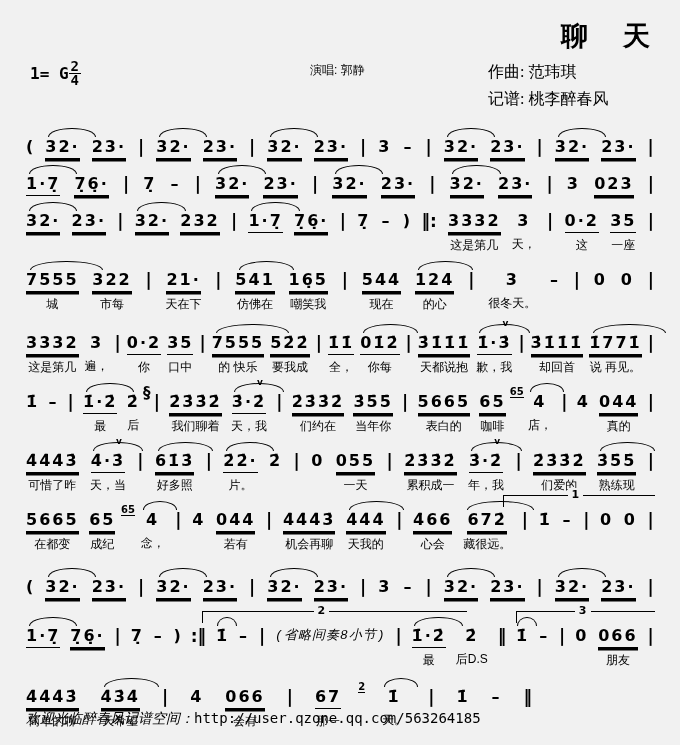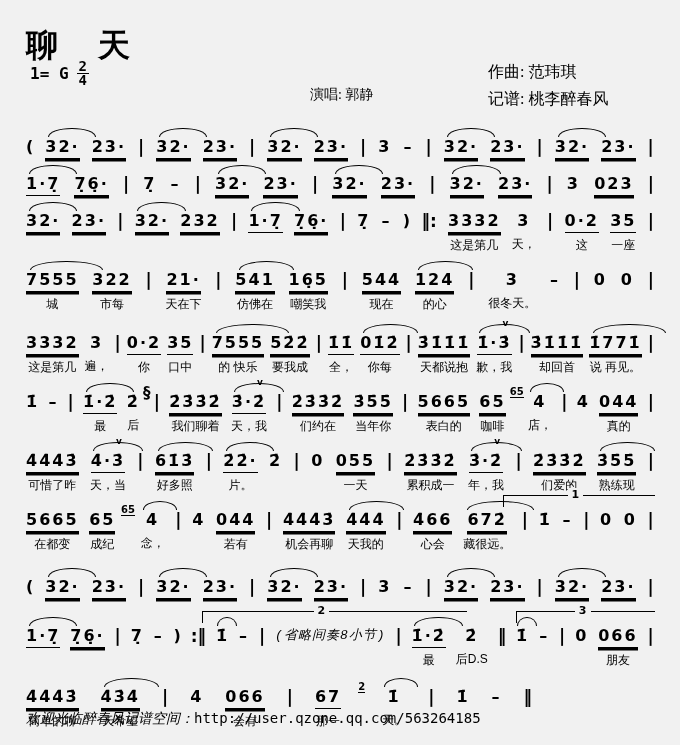--- a/index.html
+++ b/index.html
@@ -2,27 +2,27 @@
 <html><head>
 <meta charset="utf-8">
 <style>
   html,body{margin:0;padding:0;}
   body{width:680px;height:745px;background:#f1f1f1;color:#000;overflow:hidden;
        font-family:"DejaVu Sans",sans-serif;}
   .sheet{padding:0 26px;position:relative;}
 
   
   .header{position:relative;height:124px;}
-  .title{text-align:left;font-family:"Liberation Serif",serif;font-weight:bold;
-         font-size:32px;padding-top:24px;letter-spacing:4px;}
+  .title{text-align:right;font-family:"Liberation Serif",serif;font-weight:bold;
+         font-size:27px;padding-top:18px;letter-spacing:4px;}
   .keysig{position:absolute;left:4px;top:60px;font-weight:bold;font-size:16px;
-          font-family:"DejaVu Sans Mono",monospace;display:flex;align-items:center;gap:8px;}
+          font-family:"DejaVu Sans Mono",monospace;display:flex;align-items:center;}
   .frac{display:inline-flex;flex-direction:column;align-items:center;font-size:14px;line-height:13px;}
   .frac .num{border-bottom:1.5px solid #000;padding:0 2px;}
-  .singer{position:absolute;left:284px;top:62px;font-size:14px;font-family:Liberation Serif, serif;margin-top:24px;}
+  .singer{position:absolute;left:284px;top:62px;font-size:12px;font-family:Liberation Sans, sans-serif;}
   .credits{position:absolute;left:462px;top:58px;font-size:16px;line-height:27px;
            font-family:"Liberation Serif",serif;}
 
   
   .score{position:relative;}
   .system{display:flex;justify-content:space-between;align-items:flex-start;
           position:relative;padding-top:12px;margin-bottom:2px;}
   .system:nth-child(3),.system:nth-child(5),.system:nth-child(6),.system:nth-child(7){margin-bottom:4px;}
   .system:nth-child(4){margin-bottom:8px;}
   .system:nth-child(8){margin-bottom:12px;}

